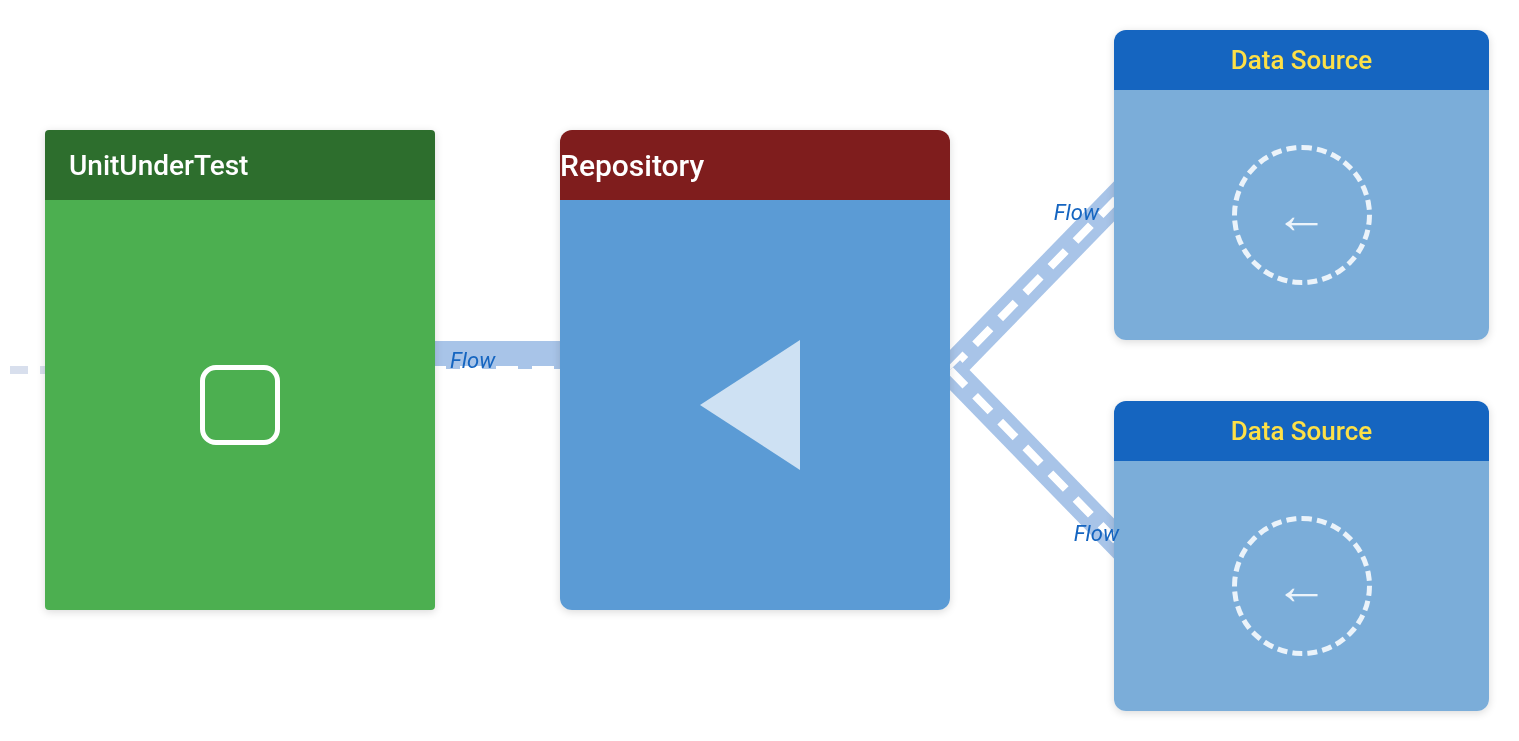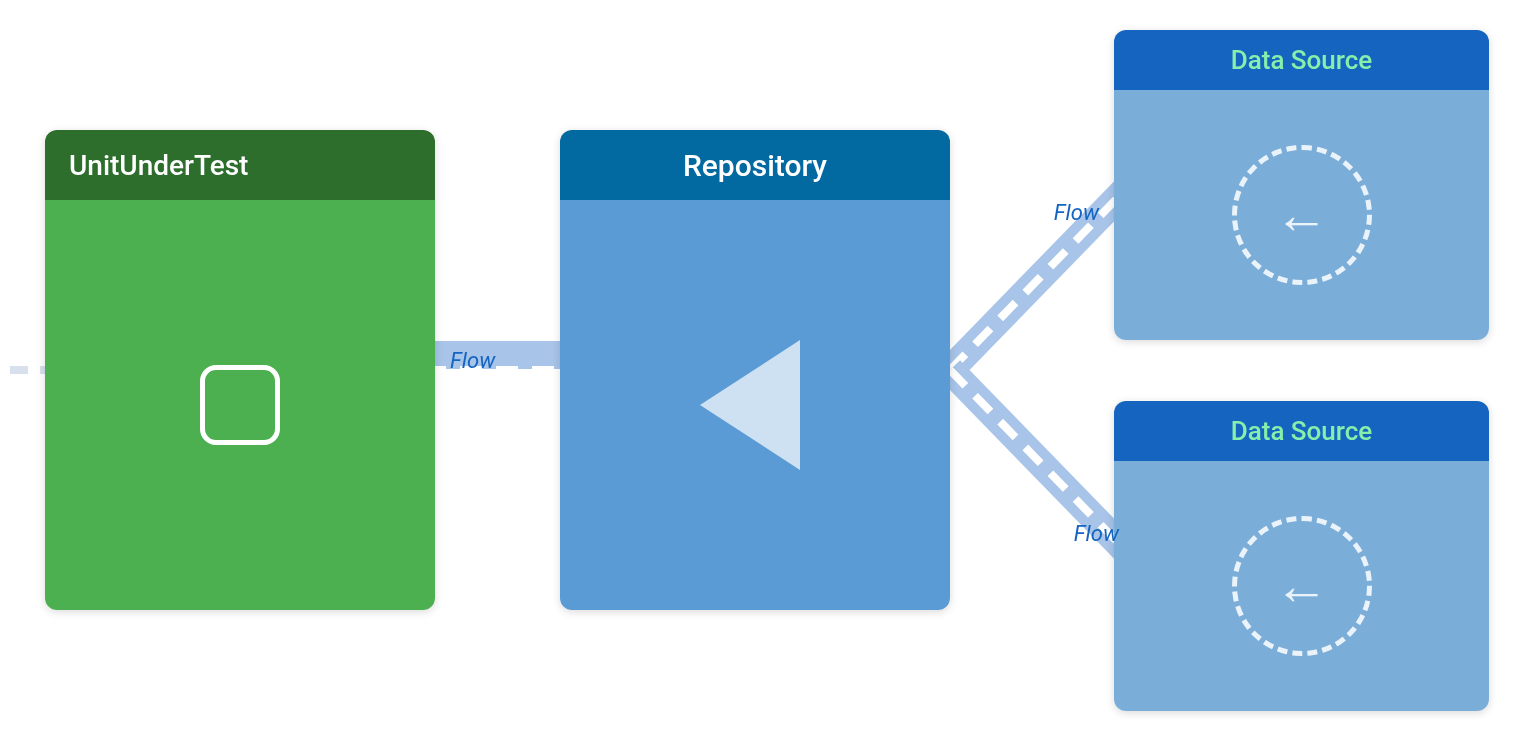--- a/index.html
+++ b/index.html
@@ -22,21 +22,21 @@
       background: #ffffff;
     }
 
     
     .unit-under-test {
       position: absolute;
       left: 45px;
       top: 130px;
       width: 390px;
       height: 480px;
-      border-radius: 12px;
+      border-radius: 4px;
       overflow: hidden;
       box-shadow: 0 2px 8px rgba(0,0,0,0.15);
     }
     .unit-header {
       background: #2d6e2d;
       height: 70px;
       display: flex;
       align-items: center;
       padding-left: 24px;
     }
@@ -71,25 +71,24 @@
       position: absolute;
       left: 560px;
       top: 130px;
       width: 390px;
       height: 480px;
       border-radius: 12px;
       overflow: hidden;
       box-shadow: 0 2px 8px rgba(0,0,0,0.15);
     }
     .repo-header {
-      background: #0369a1;
+      background: #7f1d1d;
       height: 70px;
       display: flex;
       align-items: center;
-      justify-content: center;
     }
     .repo-header-text {
       color: white;
       font-size: 30px;
       font-weight: 500;
     }
     .repo-body {
       background: #5b9bd5;
       height: 410px;
       display: flex;
@@ -133,21 +132,21 @@
       box-shadow: 0 2px 8px rgba(0,0,0,0.15);
     }
     .ds-header {
       background: #1565c0;
       height: 60px;
       display: flex;
       align-items: center;
       justify-content: center;
     }
     .ds-header-text {
-      color: #86efac;
+      color: #fde047;
       font-size: 26px;
       font-weight: 500;
     }
     .ds-body {
       background: #7badd9;
       height: 250px;
       display: flex;
       align-items: center;
       justify-content: center;
       position: relative;

